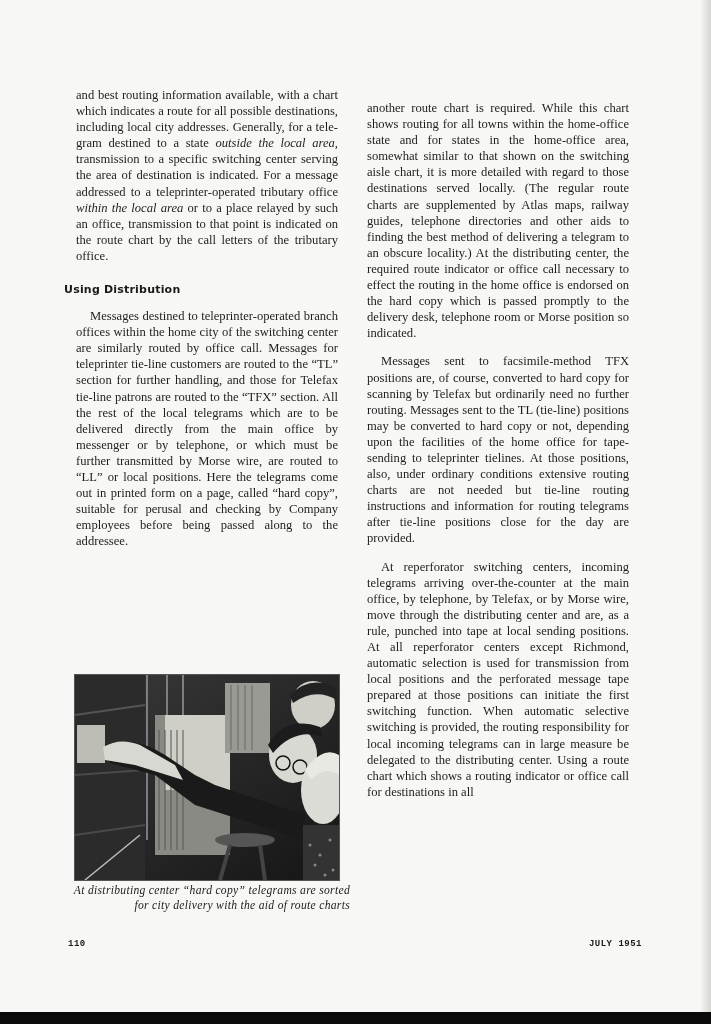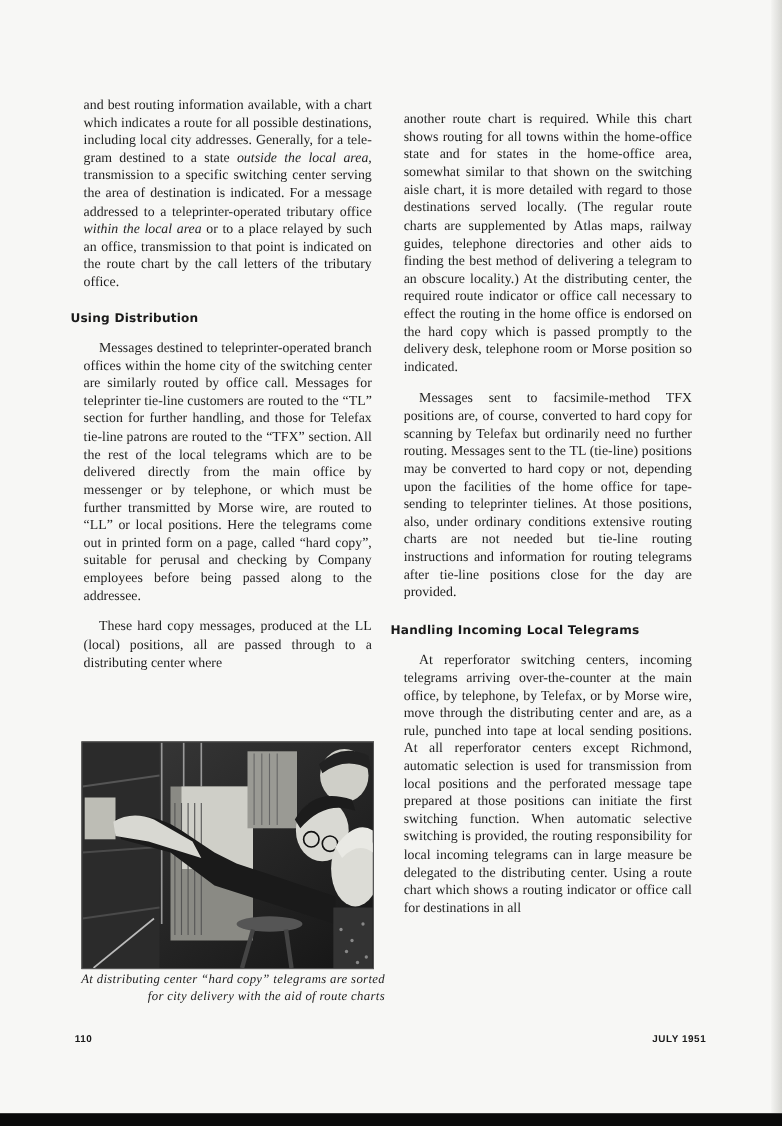--- a/index.html
+++ b/index.html
@@ -36,36 +36,35 @@
     background:#2a2a2a; overflow:hidden; border:1px solid #555;
   }
   .caption {
     position:absolute; left:66px; top:884px; width:284px;
     font-family:"Liberation Serif","DejaVu Serif",serif; font-style:italic;
     font-size:11.6px; line-height:14.8px; text-align:right; color:#222;
     letter-spacing:0.3px;
   }
   .folio {
     position:absolute; top:939px;
-    font-family:Liberation Sans, sans-serif; font-weight:bold;
+    font-family:Liberation Mono, monospace; font-weight:bold;
     font-size:9px; color:#1a1a1a; letter-spacing:0.5px;
   }
   .folio-left { left:68px; }
   .folio-right { right:69px; }
 </style>
 </head>
 <body>
 
 <div class="page-edge"></div>
 
 <div class="col col-left">
   <p><span>and best routing information available, with a chart which indicates a route for all possible destinations, including local city addresses. Generally, for a tele­gram destined to a state </span><em>outside the local area,</em><span> transmission to a specific switching center serving the area of destination is indicated. For a message addressed to a teleprinter-operated tributary office </span><em>with­in the local area</em><span> or to a place relayed by such an office, transmission to that point is indicated on the route chart by the call letters of the tributary office.</span></p>
   <h3 style="margin-top:19px;margin-bottom:4px;">Using Distribution</h3>
   <p class="indent">Messages destined to teleprinter-oper­ated branch offices within the home city of the switching center are similarly routed by office call. Messages for tele­printer tie-line customers are routed to the “TL” section for further handling, and those for Telefax tie-line patrons are routed to the “TFX” section. All the rest of the local telegrams which are to be delivered directly from the main office by messenger or by telephone, or which must be further transmitted by Morse wire, are routed to “LL” or local positions. Here the telegrams come out in printed form on a page, called “hard copy”, suit­able for perusal and checking by Company employees before being passed along to the addressee.</p>
-  <p class="indent">These hard copy messages, produced at the LL (local) positions, all are passed through to a distributing center where</p>
 </div>
 
 <div class="photo">
   <svg width="264" height="205" viewBox="0 0 264 205">
     <defs>
       <linearGradient id="g1" x1="0" x2="1" y1="0" y2="1">
         <stop offset="0" stop-color="#3a3a3a"></stop>
         <stop offset="1" stop-color="#151515"></stop>
       </linearGradient>
     </defs>
@@ -127,20 +126,19 @@
     <line x1="185" y1="170" x2="190" y2="205" stroke="#444" stroke-width="4"></line>
     <line x1="10" y1="205" x2="65" y2="160" stroke="#bbb" stroke-width="1.5"></line>
   </svg>
 </div>
 
 <div class="caption">At distributing center “hard copy” telegrams are sorted for city delivery with the aid of route charts</div>
 
 <div class="col col-right">
   <p>another route chart is required. While this chart shows routing for all towns within the home-office state and for states in the home-office area, somewhat similar to that shown on the switching aisle chart, it is more detailed with regard to those destinations served locally. (The regular route charts are supplemented by Atlas maps, railway guides, telephone direc­tories and other aids to finding the best method of delivering a telegram to an obscure locality.) At the distributing center, the required route indicator or office call necessary to effect the routing in the home office is endorsed on the hard copy which is passed promptly to the delivery desk, telephone room or Morse position so indicated.</p>
   <p class="indent">Messages sent to facsimile-method TFX positions are, of course, converted to hard copy for scanning by Telefax but ordinarily need no further routing. Mes­sages sent to the TL (tie-line) positions may be converted to hard copy or not, depending upon the facilities of the home office for tape-sending to teleprinter tie­lines. At those positions, also, under ordinary conditions extensive routing charts are not needed but tie-line routing instructions and information for routing telegrams after tie-line positions close for the day are provided.</p>
-  <h3 style="margin-top:19px;margin-bottom:13px;">Handling Incoming Local Telegrams</h3>
   <p class="indent">At reperforator switching centers, in­coming telegrams arriving over-the-counter at the main office, by telephone, by Telefax, or by Morse wire, move through the distributing center and are, as a rule, punched into tape at local sending positions. At all reperforator centers except Richmond, automatic selec­tion is used for transmission from local positions and the perforated message tape prepared at those positions can initiate the first switching function. When automatic selective switching is provided, the rout­ing responsibility for local incoming telegrams can in large measure be dele­gated to the distributing center. Using a route chart which shows a routing indi­cator or office call for destinations in all</p>
 </div>
 
 <div class="folio folio-left">110</div>
 <div class="folio folio-right">JULY 1951</div>
 
 <div class="bottom-bar"></div>
 
 </body></html>

